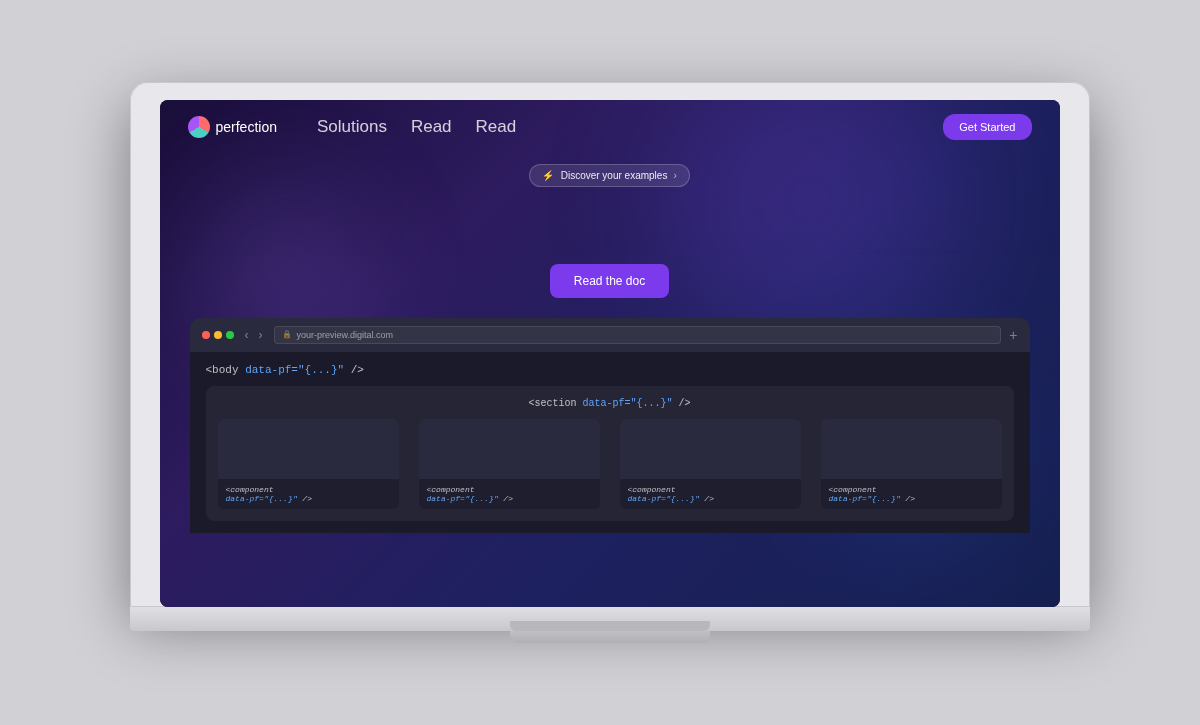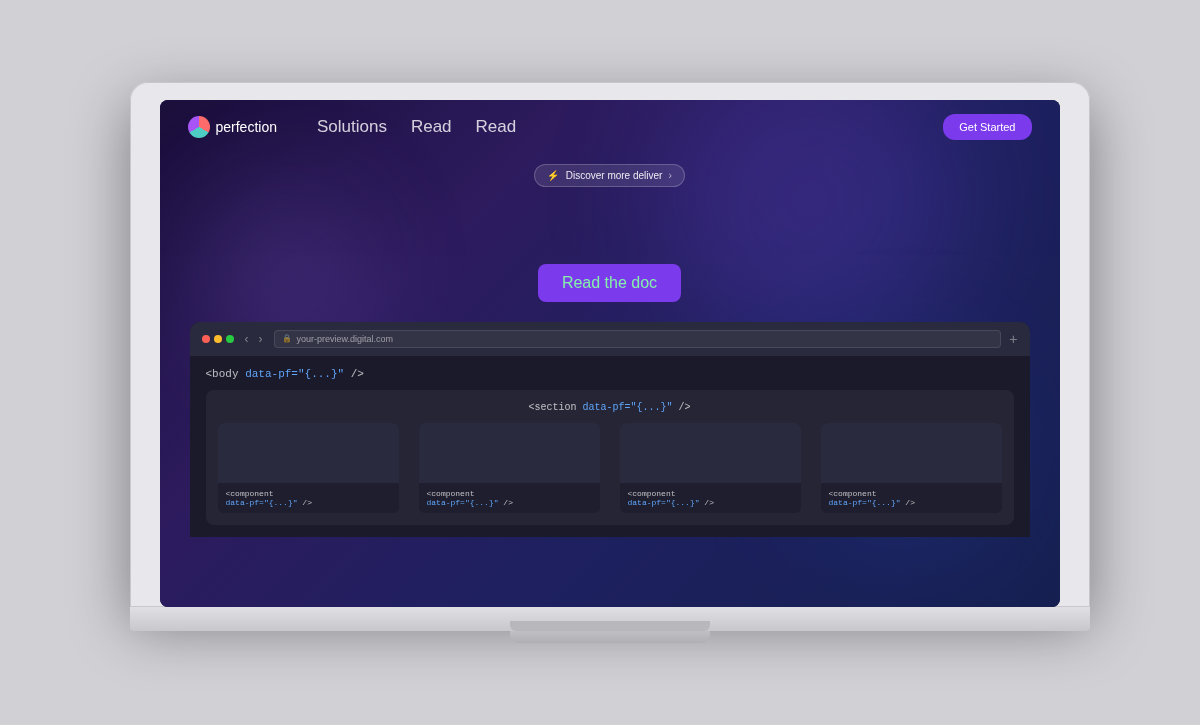--- a/index.html
+++ b/index.html
@@ -191,25 +191,25 @@
     .hero-subtitle {
       color: rgba(255,255,255,0.65);
       font-size: 12px;
       line-height: 1.6;
       max-width: 400px;
       margin: 0 auto 18px;
     }
 
     .hero-cta {
       background: #7c3aed;
-      color: #86efac;
+      color: #ffffff;
       border: none;
       padding: 10px 24px;
       border-radius: 8px;
-      font-size: 16px;
+      font-size: 12px;
       font-weight: 500;
       cursor: pointer;
     }
 
     
     .browser-mockup {
       margin: 0 30px;
       background: #1e1e2e;
       border-radius: 10px 10px 0 0;
       overflow: hidden;
@@ -305,20 +305,21 @@
       text-align: center;
       font-family: 'SF Mono', 'Courier New', monospace;
       font-size: 10px;
       margin-bottom: 10px;
     }
 
     .component-cards {
       display: grid;
       grid-template-columns: repeat(4, 1fr);
       gap: 20px;
+      font-style: italic;
     }
 
     .component-card {
       background: #1e1e2e;
       border-radius: 6px;
       overflow: hidden;
     }
 
     .card-image-area {
       background: #2a2a3e;
@@ -353,21 +354,21 @@
             <li><a>Solutions</a></li>
             <li><a>Read</a></li>
             <li><a>Read</a></li>
           </ul>
           <button class="nav-cta">Get Started</button>
         </nav>
 
         <section class="hero">
           <div class="discover-badge">
             <span class="bolt">⚡</span>
-            <span>Discover more deliver</span>
+            <span>Discover your examples</span>
             <span class="chevron">›</span>
           </div>
           <h1 class="hero-title">
             <br>
           </h1>
           <button class="hero-cta">Read the doc</button>
         </section>
 
         <div class="browser-mockup">
           <div class="browser-toolbar">

